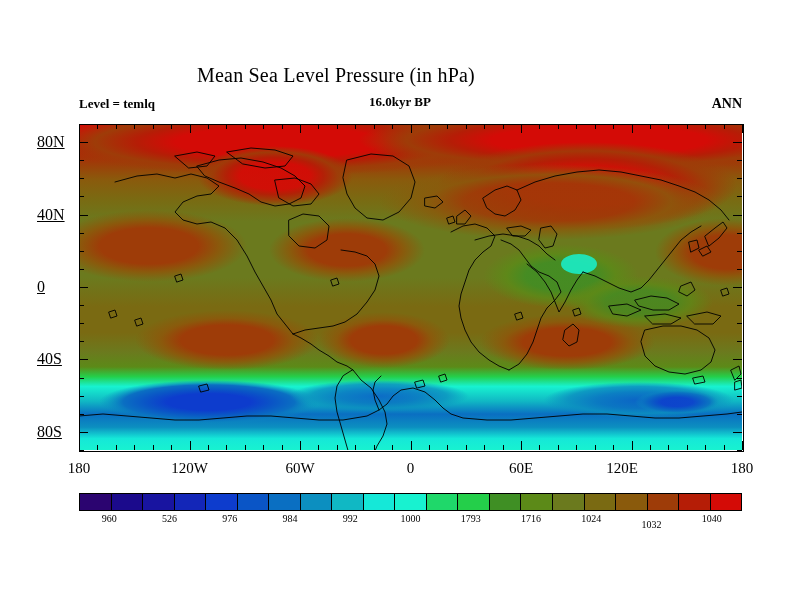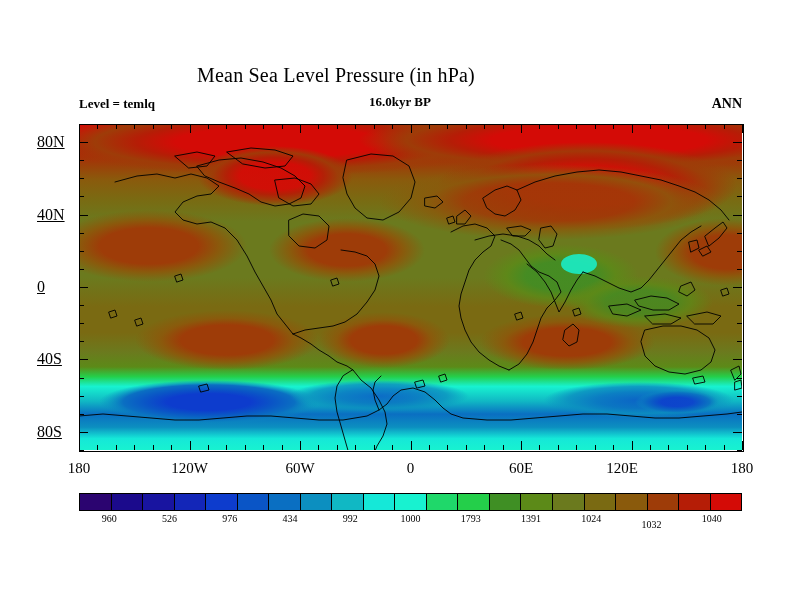--- a/index.html
+++ b/index.html
@@ -480,23 +480,23 @@
       <div class="cbcell" title="1020–1024" style="background: rgb(122, 106, 18);"></div>
       <div class="cbcell" title="1024–1028" style="background: rgb(138, 90, 12);"></div>
       <div class="cbcell" title="1028–1032" style="background: rgb(158, 60, 8);"></div>
       <div class="cbcell" title="1032–1036" style="background: rgb(181, 29, 6);"></div>
       <div class="cbcell" title="1036–1040" style="background: rgb(212, 11, 6);"></div>
     </div>
   <div id="colorbar-labels">
       <div class="cblabel" style="left: 109.136px;">960</div>
       <div class="cblabel" style="left: 169.409px;">526</div>
       <div class="cblabel" style="left: 229.682px;">976</div>
-      <div class="cblabel" style="left: 289.955px;">434</div>
+      <div class="cblabel" style="left: 289.955px;">984</div>
       <div class="cblabel" style="left: 350.227px;">992</div>
       <div class="cblabel" style="left: 410.5px;">1000</div>
       <div class="cblabel" style="left: 470.773px;">1793</div>
-      <div class="cblabel" style="left: 531.045px;">1391</div>
+      <div class="cblabel" style="left: 531.045px;">1716</div>
       <div class="cblabel" style="left: 591.318px;">1024</div>
       <div class="cblabel" style="left: 651.591px; margin-top: 6px;">1032</div>
       <div class="cblabel" style="left: 711.864px;">1040</div>
     </div>
 
 </div>
 
 </body></html>

